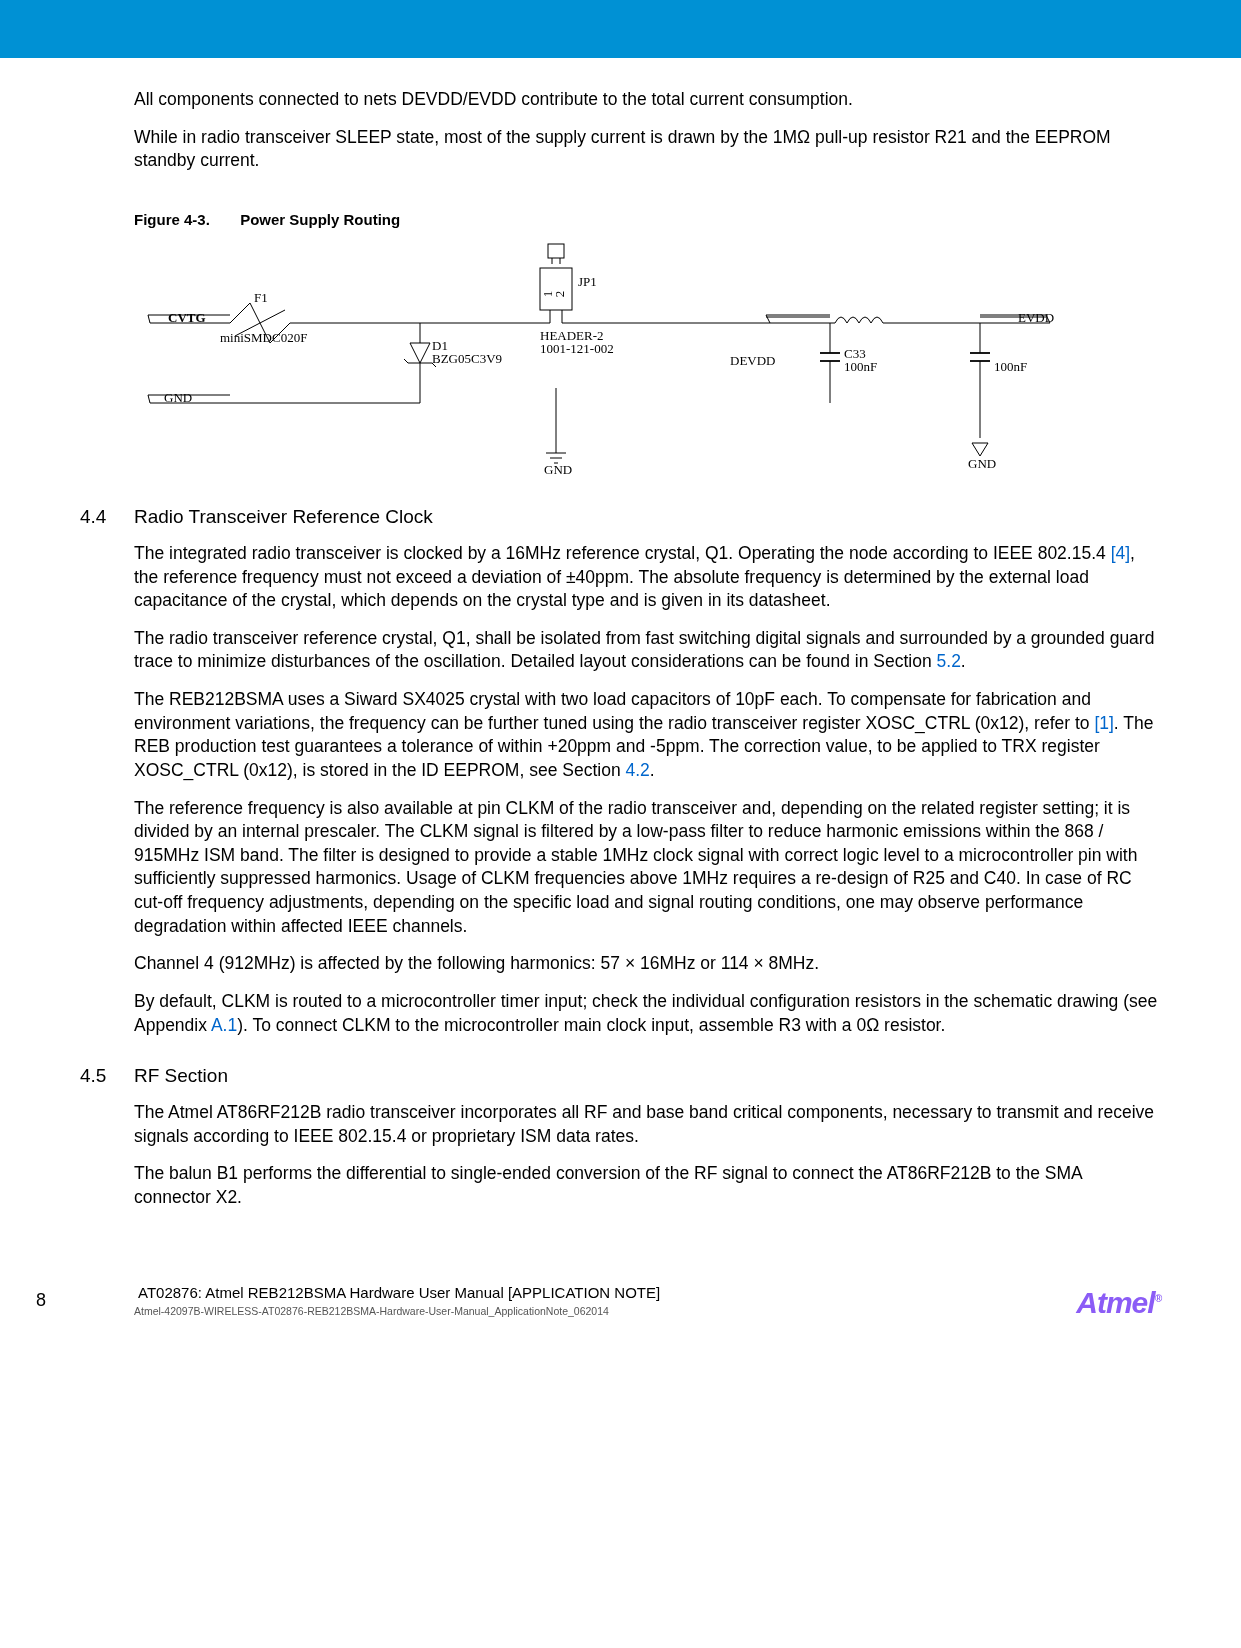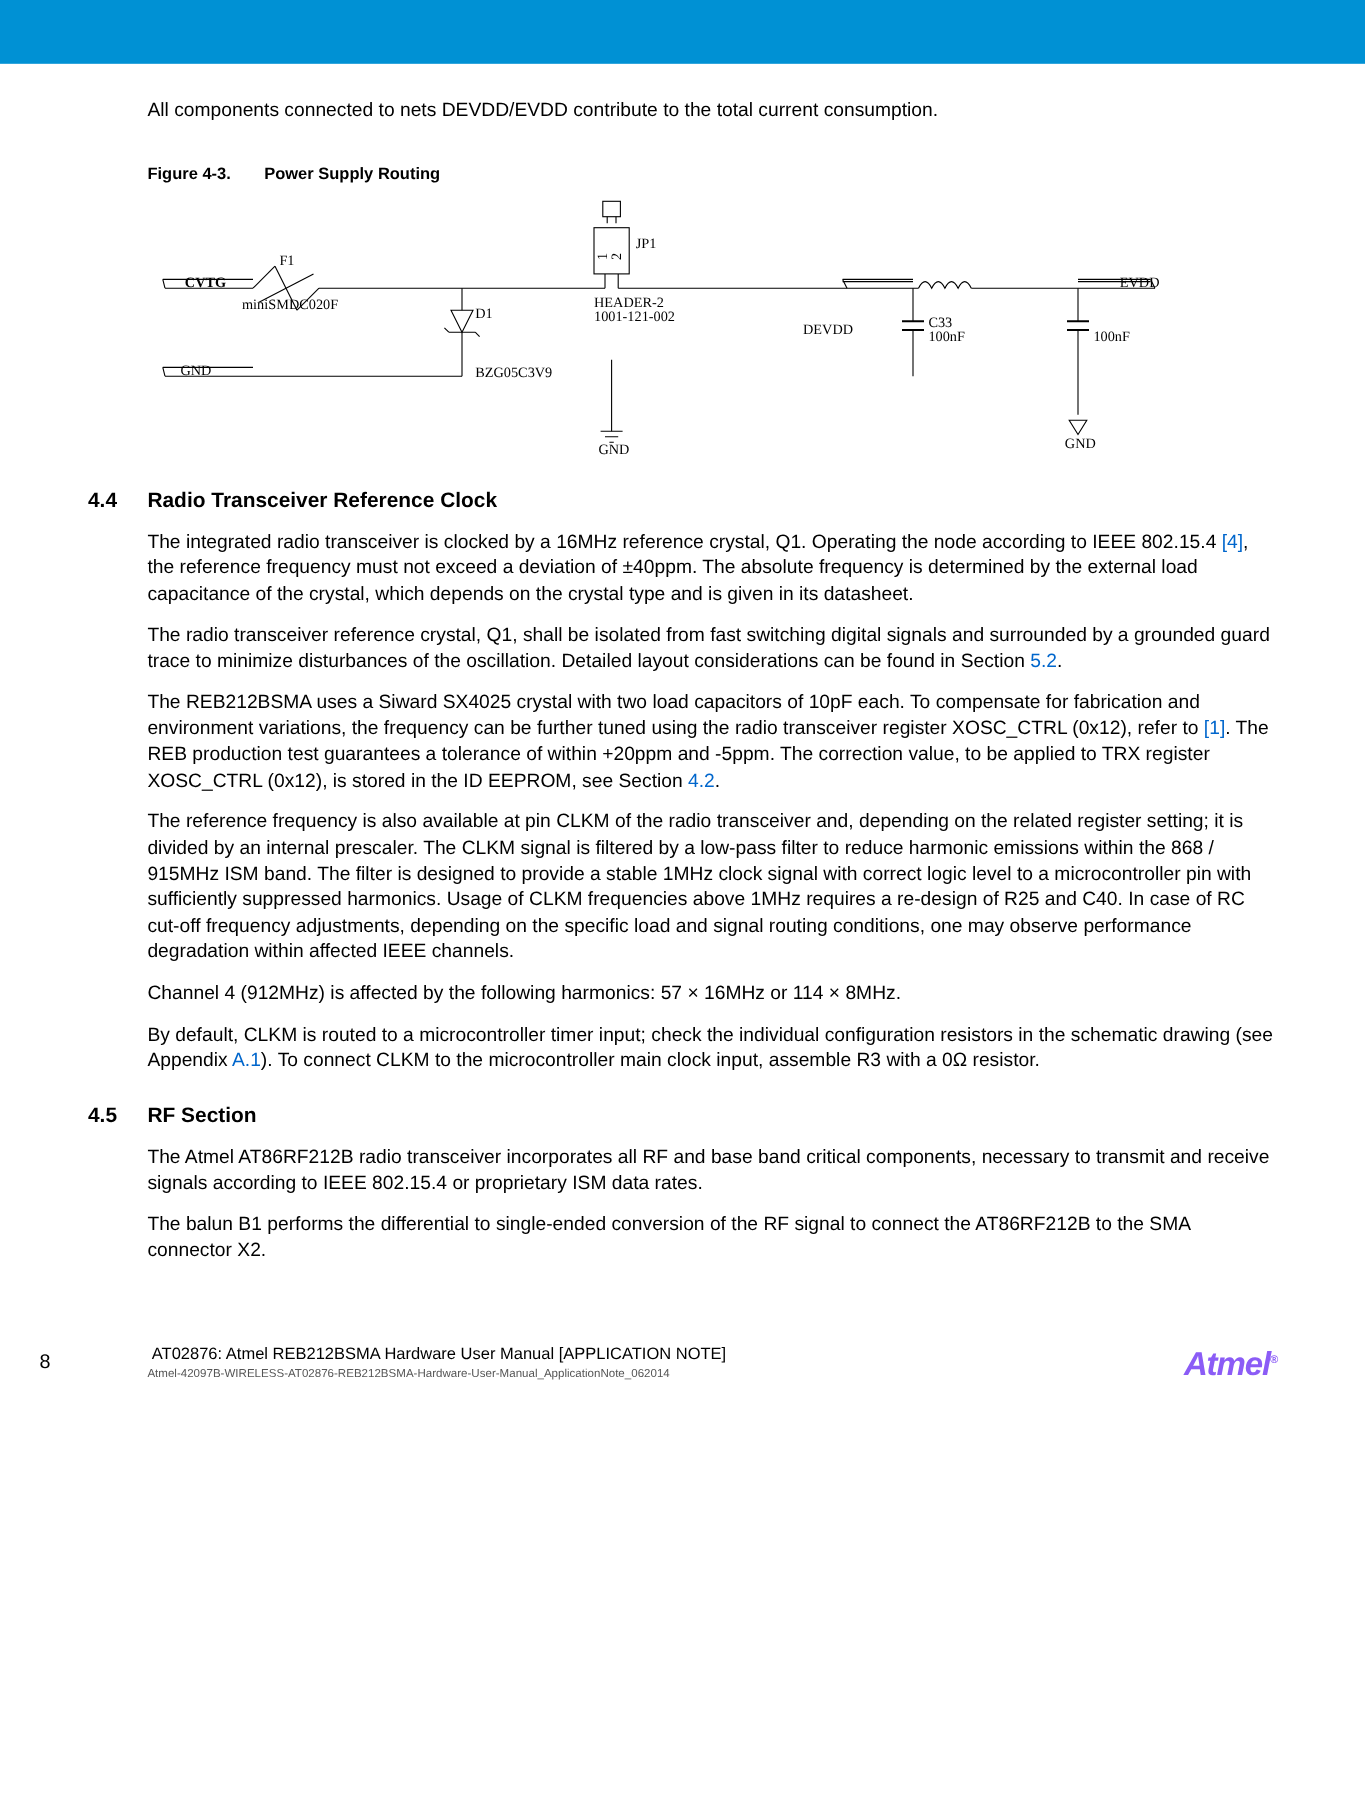--- a/index.html
+++ b/index.html
@@ -3,21 +3,21 @@
 <meta charset="utf-8">
 <style>
   * { margin: 0; padding: 0; box-sizing: border-box; }
   html, body { width: 1241px; background: #fff; font-family: Arial, Helvetica, sans-serif; color: #000; }
   .header-bar { height: 58px; background: #0091D4; }
   .page { padding: 30px 80px 20px 80px; }
   .indent { margin-left: 54px; }
   .para { font-size: 17.5px; line-height: 1.35; margin-bottom: 14px; }
   .figcap { font-size: 15px; font-weight: bold; margin-top: 38px; margin-bottom: 10px; }
   .figcap .num { display: inline-block; width: 102px; }
-  .h2 { font-size: 19px; font-weight: bold; margin-top: 28px; margin-bottom: 14px; }
+  .h2 { font-size: 19px; font-weight: normal; margin-top: 28px; margin-bottom: 14px; }
   .h2 .secnum { display: inline-block; width: 54px; }
   .link { color: #0066CC; }
   .schematic { position: relative; width: 1010px; height: 240px; margin-left: 30px; margin-top: 6px; margin-bottom: 10px; }
   .sch-label { position: absolute; font-family: "Times New Roman", serif; font-size: 13px; white-space: nowrap; }
   .footer { position: relative; padding: 40px 80px 30px 80px; }
   .pagenum { position: absolute; left: 36px; top: 46px; font-size: 18px; }
   .foot-title { font-size: 15px; margin-left: 58px; }
   .foot-sub { font-size: 10.5px; color: #555; margin-left: 54px; margin-top: 4px; }
   .logo { position: absolute; right: 80px; top: 42px; font-family: Arial, sans-serif; font-size: 30px; font-style: italic; font-weight: bold; color: #8b5cf6; letter-spacing: -1px; }
   .logo sup { font-size: 10px; vertical-align: super; }
@@ -25,20 +25,21 @@
 </style>
 </head>
 <body>
 
 <div class="header-bar"></div>
 
 <div class="page">
 
   <div class="indent">
     <p class="para">All components connected to nets DEVDD/EVDD contribute to the total current consumption.</p>
+    <p class="para">While in radio transceiver SLEEP state, most of the supply current is drawn by the 1MΩ pull-up resistor R21 and the EEPROM standby current.</p>
 
     <p class="figcap">
       <span class="num">Figure 4-3.</span>
       <span>Power Supply Routing</span>
     </p>
   </div>
 
   <div class="schematic">
     <svg width="1010" height="240" viewBox="0 0 1010 240">
 
@@ -115,21 +116,21 @@
       <line x1="310" y1="165" x2="720" y2="165" stroke="#000" stroke-width="0"></line>
 
       <polygon points="862,205 878,205 870,218" fill="none" stroke="#000" stroke-width="1"></polygon>
 
       <line x1="720" y1="165" x2="446" y2="165" stroke="#000" stroke-width="0"></line>
     </svg>
     <span class="sch-label" style="left:58px; top:72px;font-weight:bold;">CVTG</span>
     <span class="sch-label" style="left:144px; top:52px;">F1</span>
     <span class="sch-label" style="left:110px; top:92px;">miniSMDC020F</span>
     <span class="sch-label" style="left:322px; top:100px;">D1</span>
-    <span class="sch-label" style="left:322px; top:113px;margin-top:41px;">BZG05C3V9</span>
+    <span class="sch-label" style="left:322px; top:113px;">BZG05C3V9</span>
     <span class="sch-label" style="left:54px; top:152px;">GND</span>
     <span class="sch-label" style="left:468px; top:36px;">JP1</span>
     <span class="sch-label" style="left:435px; top:48px; transform:rotate(-90deg);">1</span>
     <span class="sch-label" style="left:447px; top:48px; transform:rotate(-90deg);">2</span>
     <span class="sch-label" style="left:430px; top:90px;">HEADER-2</span>
     <span class="sch-label" style="left:430px; top:103px;">1001-121-002</span>
     <span class="sch-label" style="left:620px; top:68px;margin-top:47px;">DEVDD</span>
     <span class="sch-label" style="left:734px; top:108px;">C33</span>
     <span class="sch-label" style="left:734px; top:121px;">100nF</span>
     <span class="sch-label" style="left:908px; top:72px;">EVDD</span>

